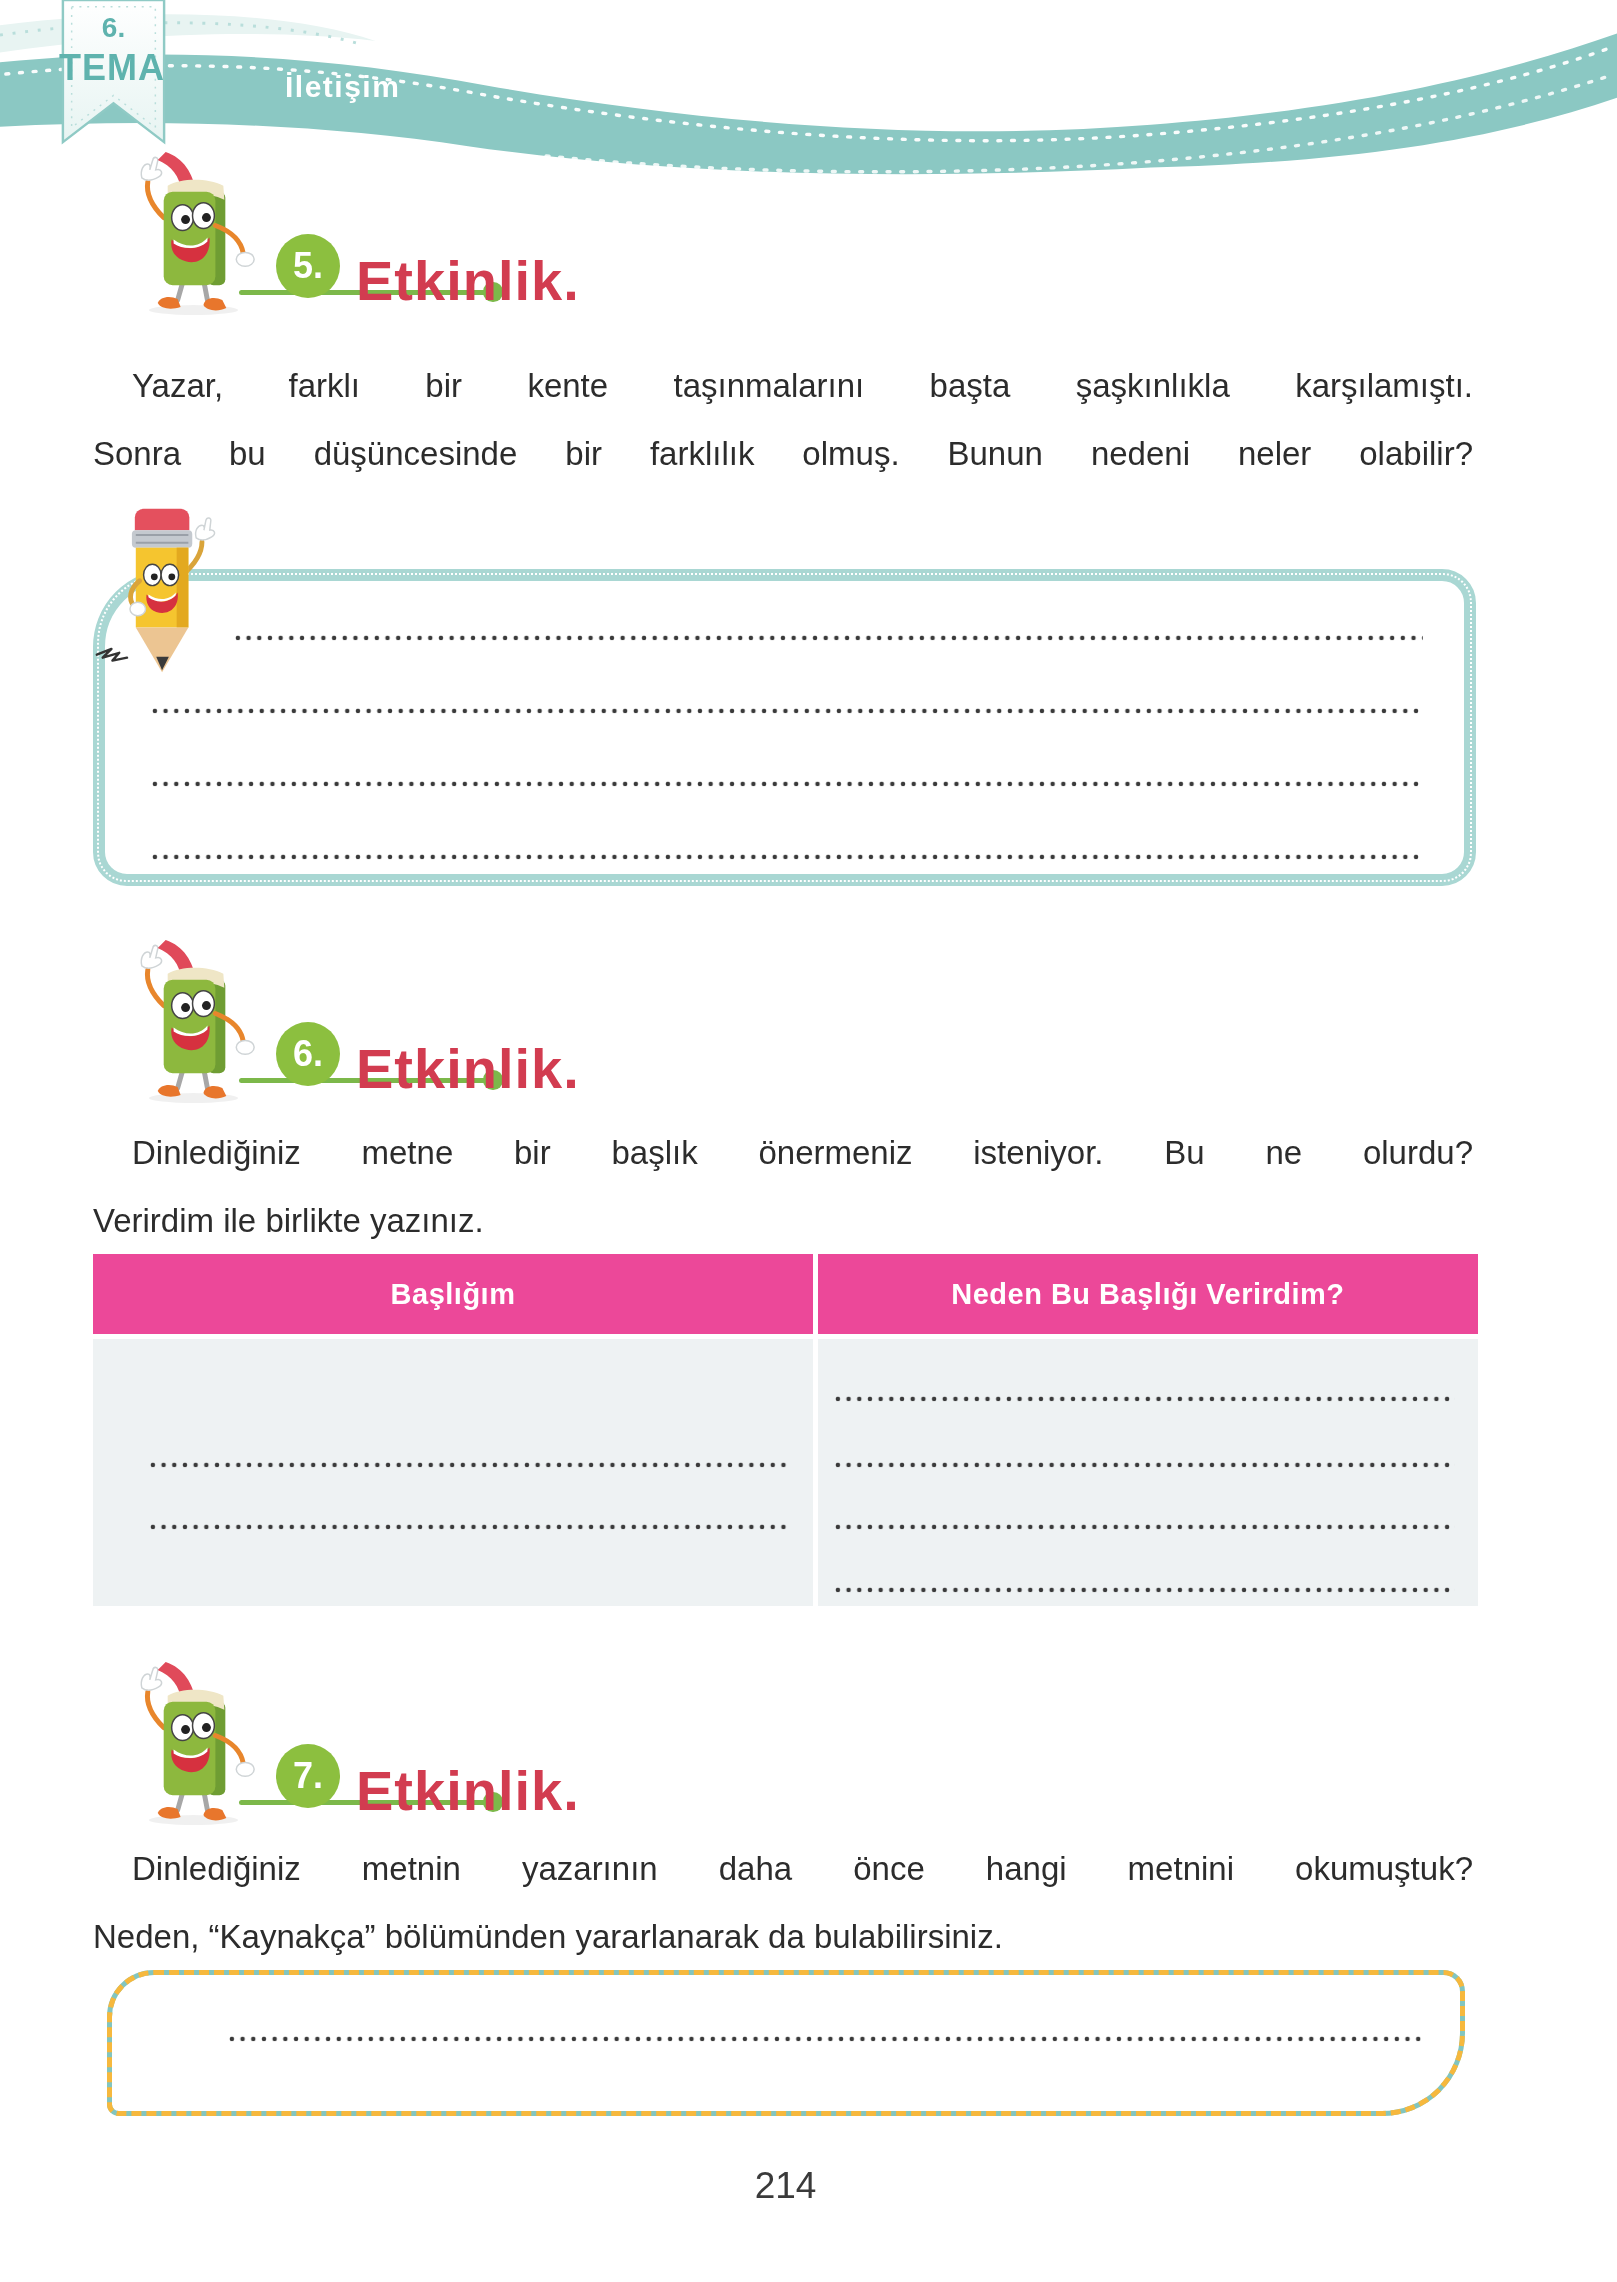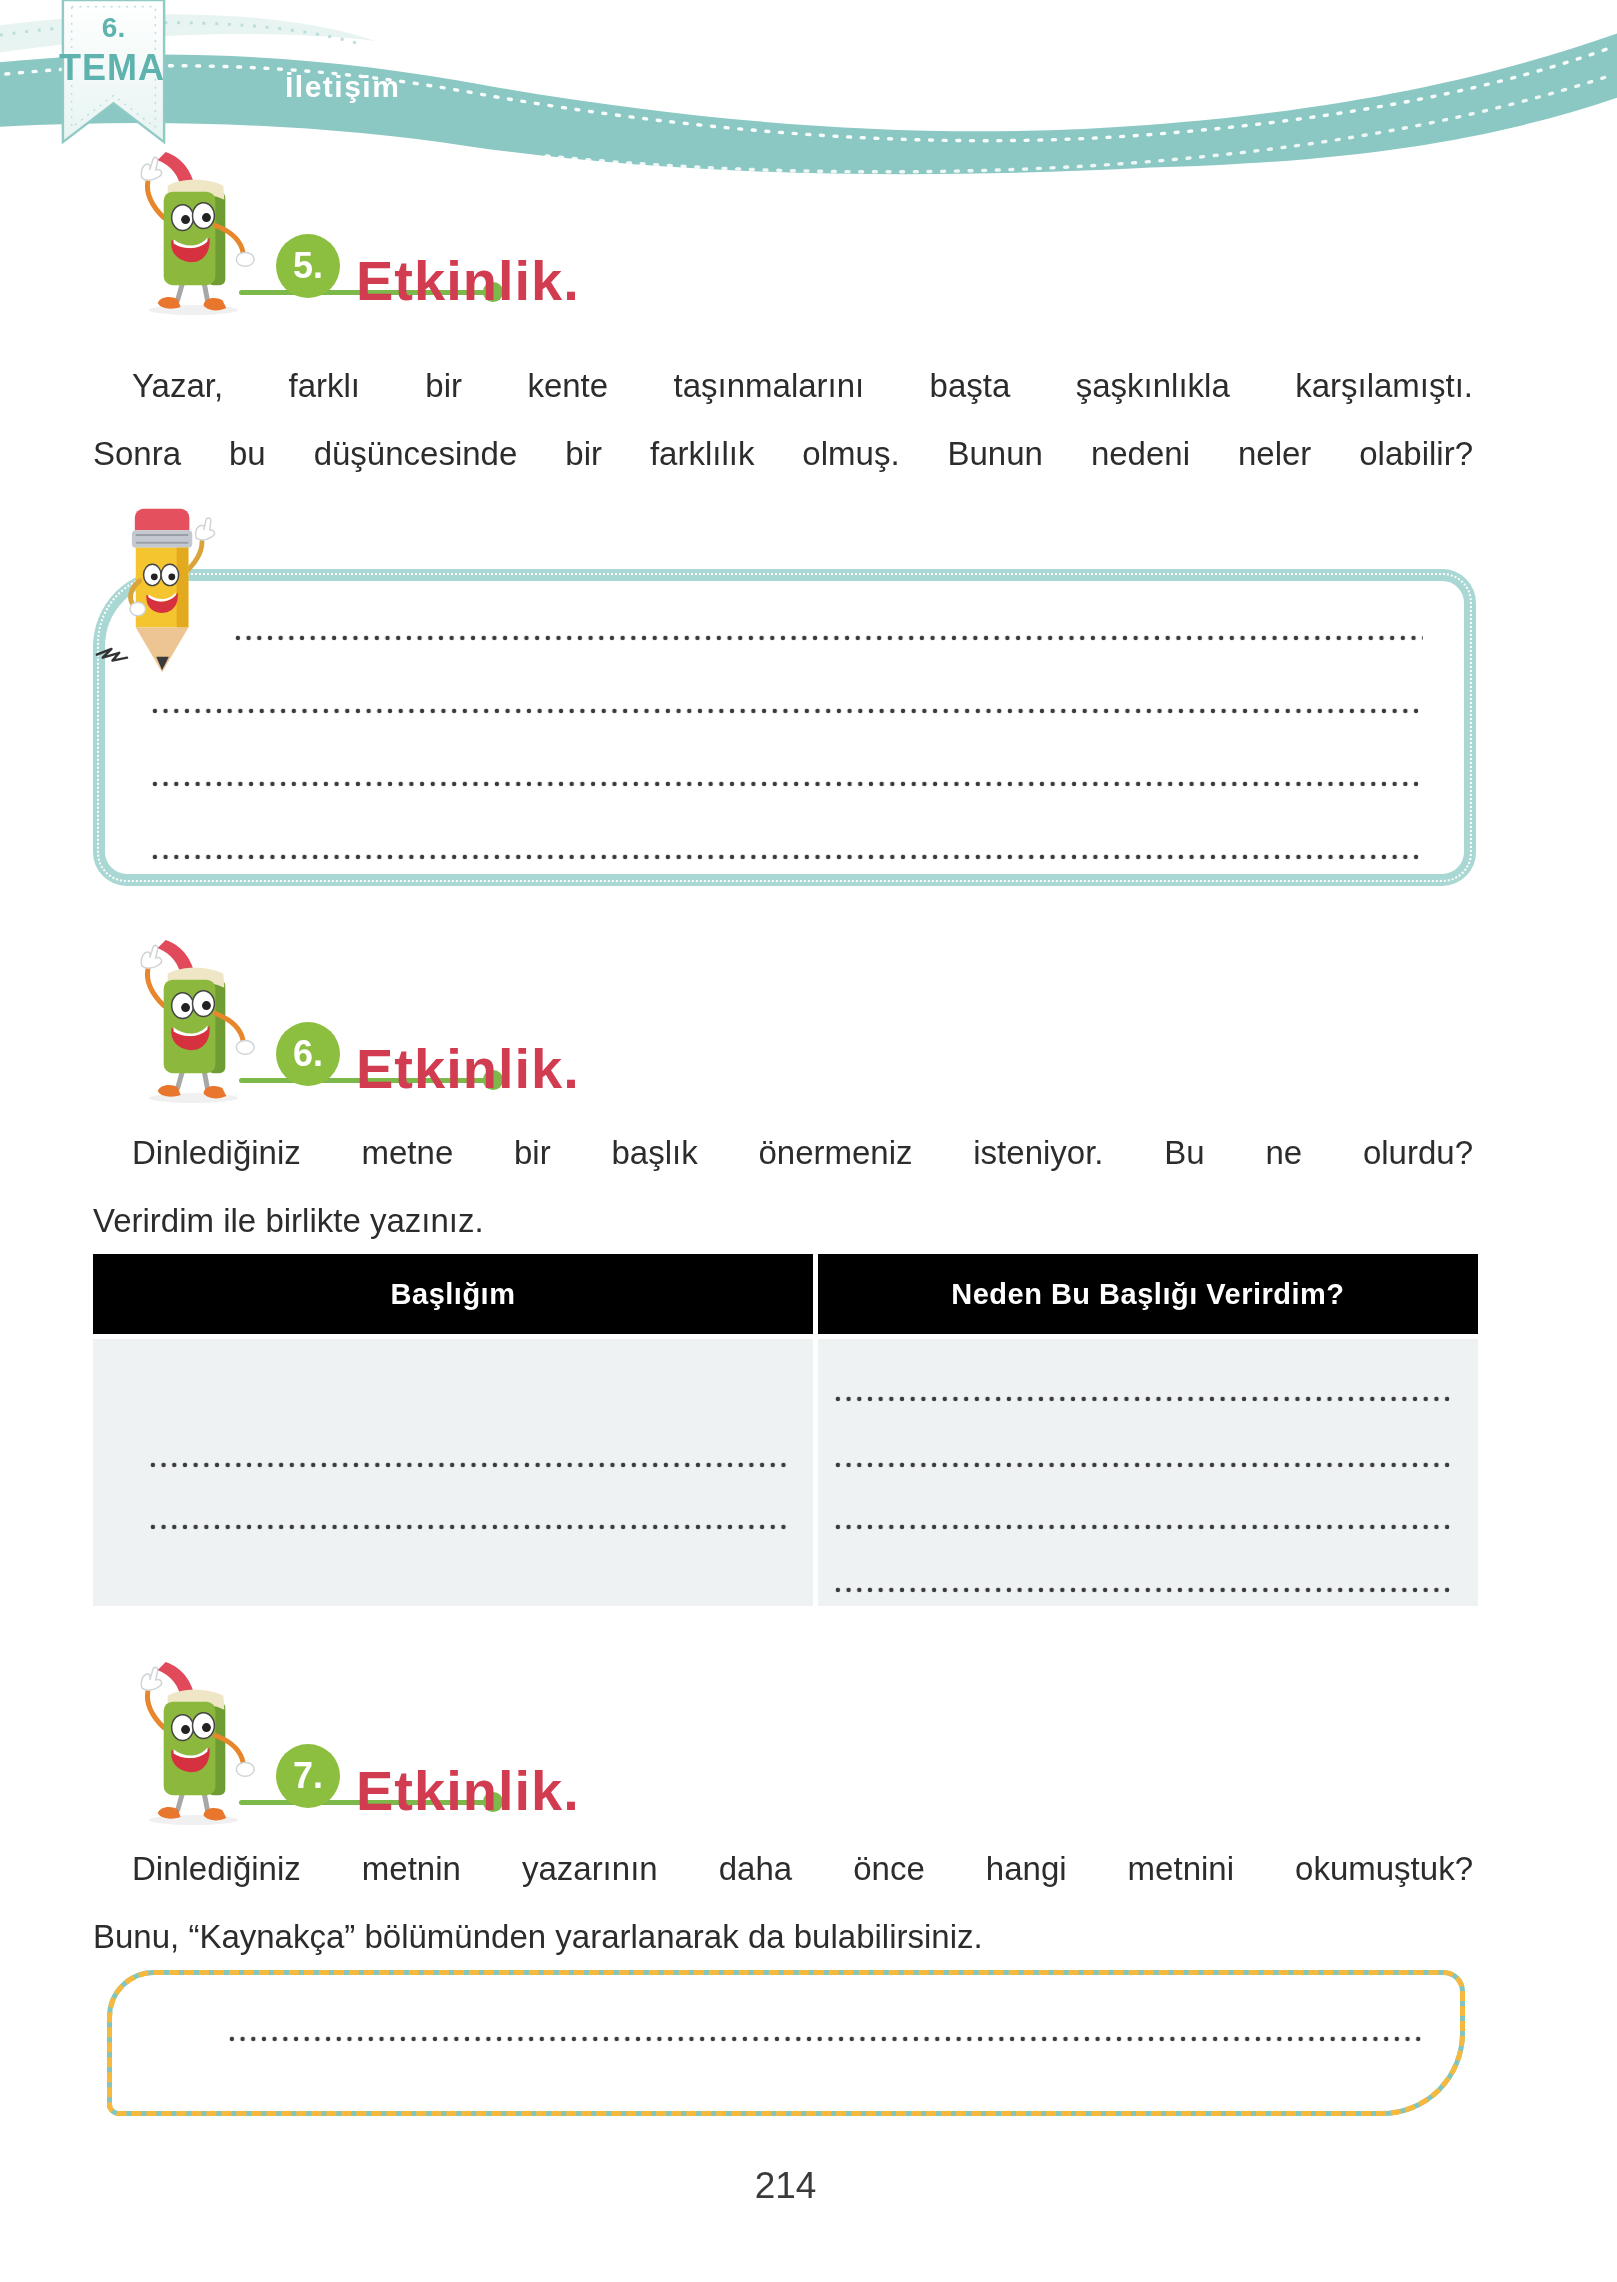--- a/index.html
+++ b/index.html
@@ -53,21 +53,21 @@
   .answer-box::before { content:""; position:absolute; inset:-7.8px;
                 border:2.9px dotted #fff; border-radius:70px 29px 29px 29px; pointer-events:none; }
   .answer-box .lines { padding:54px 41px 0 47px; }
   .answer-box .wline { margin-bottom:67px; }
   .answer-box .wline.indent { margin-left:83px; }
   .pencil { position:absolute; left:-13.7px; top:-82px; width:148px; height:183px; }
 
   
   .btable { margin-top:0; width:1385px; display:grid; grid-template-columns:720px 660px;
             gap:4.9px; }
-  .btable .th { height:80px; background:#000000; color:#fff; font-weight:bold; font-size:29px;
+  .btable .th { height:80px; background:#ec4899; color:#fff; font-weight:bold; font-size:29px;
                 display:flex; align-items:center; justify-content:center; letter-spacing:0.5px; }
   .btable .td { height:267px; background:#eef2f3; position:relative; }
   .t-line { position:absolute; height:5.9px; }
   .td.c1 .t-line { left:57px; right:24.4px; }
   .td.c2 .t-line { left:17.6px; right:23.4px; }
   .t-line.r1 { top:57px; } .t-line.r2 { top:123px; }
   .t-line.r3 { top:185px; } .t-line.r4 { top:248px; }
 
   
   .dash-box { position:relative; margin-top:0; margin-left:13.7px; width:1358px; height:146px;
@@ -224,21 +224,21 @@
         </svg>
       <div class="act-line"></div>
       <div class="act-circle">
         <span>7.</span>
       </div>
       <div class="act-label">Etkinlik.</div>
     </div>
 
     <div class="prompt p3">
       <div class="line first full">Dinlediğiniz metnin yazarının daha önce hangi metnini okumuştuk?</div>
-      <div class="line">Bunu, “Kaynakça” bölümünden yararlanarak da bulabilirsiniz.</div>
+      <div class="line">Neden, “Kaynakça” bölümünden yararlanarak da bulabilirsiniz.</div>
     </div>
 
     <div class="dash-box">
       <div class="wline"></div>
     </div>
 
     <div class="page-number">214</div>
 
   </div>
 </div>

